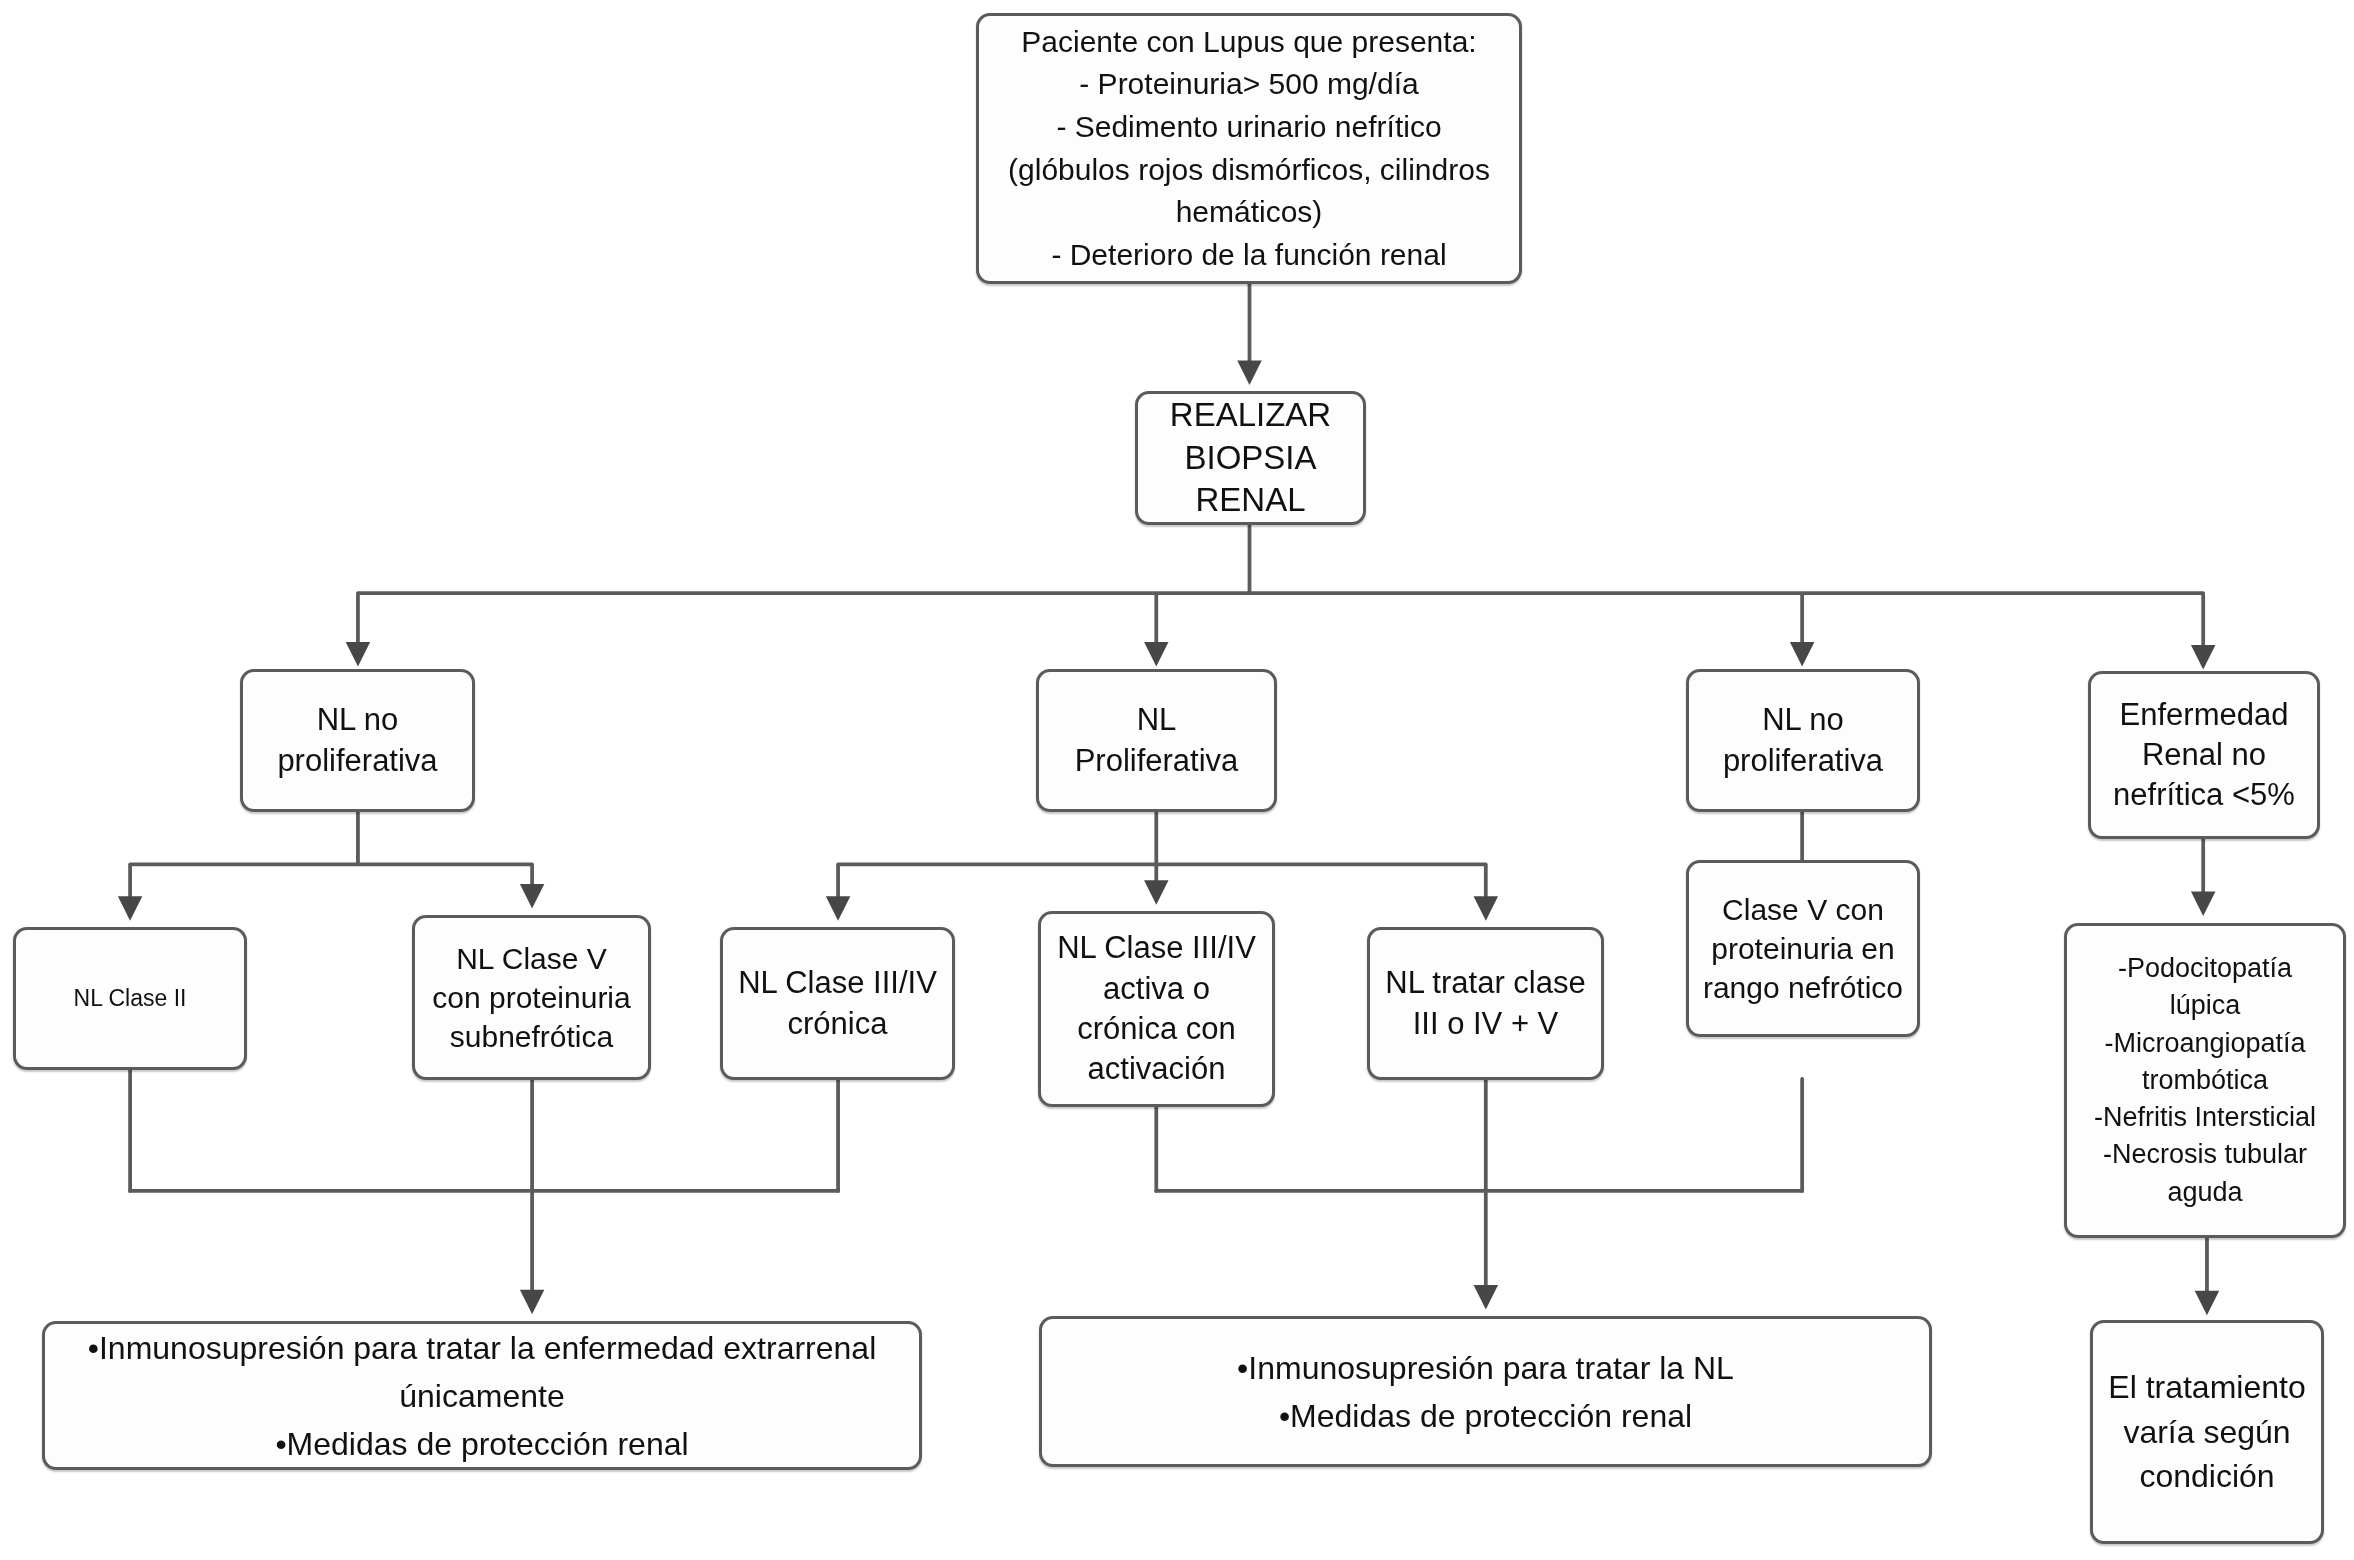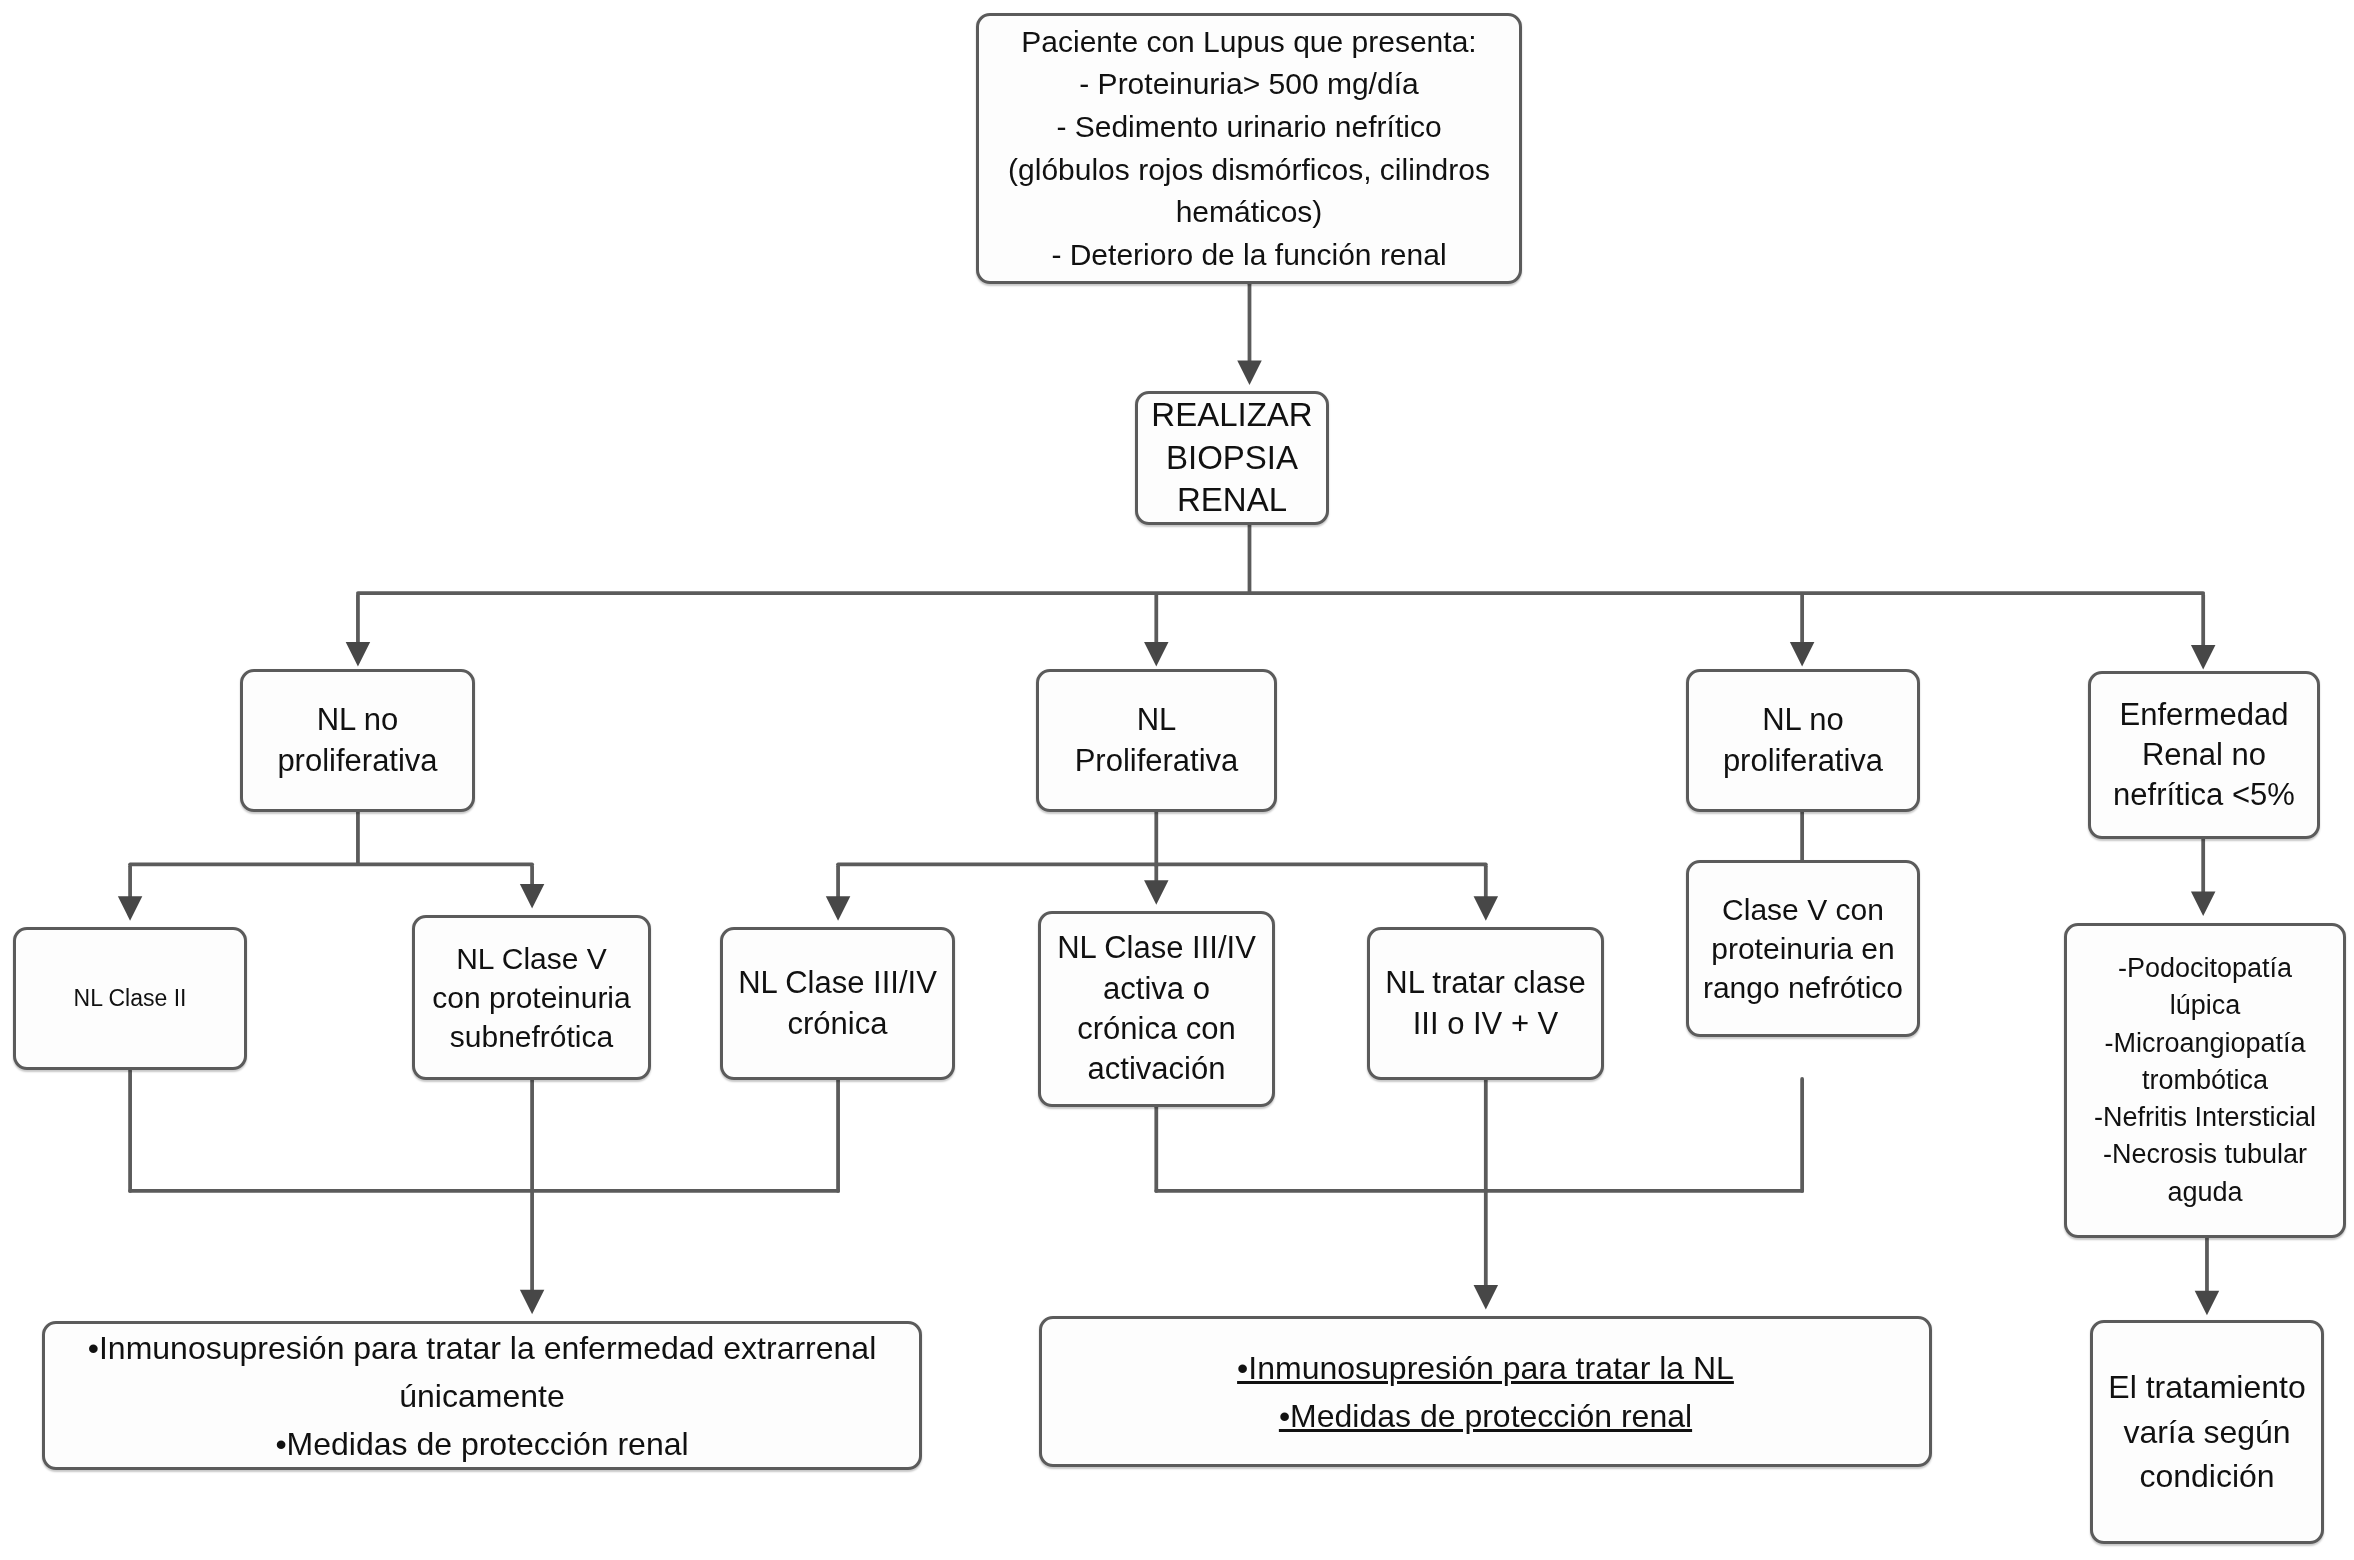--- a/index.html
+++ b/index.html
@@ -100,21 +100,21 @@
     </g>
   </svg>
 
   <div class="node" style="left:976px; top:13px; width:546px; height:271px; font-size:30px; line-height:1.42;">Paciente con Lupus que presenta:
 - Proteinuria&gt; 500 mg/día
 - Sedimento urinario nefrítico
 (glóbulos rojos dismórficos, cilindros
 hemáticos)
 - Deterioro de la función renal</div>
 
-  <div class="node" style="left:1135px; top:391px; width:194px; height:134px; font-size:33px;">REALIZAR
+  <div class="node" style="left:1135px; top:391px; width:231px; height:134px; font-size:33px;">REALIZAR
 BIOPSIA
 RENAL</div>
 
   <div class="node" style="left:240px; top:669px; width:235px; height:143px; font-size:31px;">NL no
 proliferativa</div>
 
   <div class="node" style="left:1036px; top:669px; width:241px; height:143px; font-size:31px;">NL
 Proliferativa</div>
 
   <div class="node" style="left:1686px; top:669px; width:234px; height:143px; font-size:31px;">NL no
@@ -150,21 +150,21 @@
 -Microangiopatía
 trombótica
 -Nefritis Intersticial
 -Necrosis tubular
 aguda</div>
 
   <div class="node" style="left:42px; top:1321px; width:880px; height:149px; font-size:32px; line-height:1.5;">•Inmunosupresión para tratar la enfermedad extrarrenal
 únicamente
 •Medidas de protección renal</div>
 
-  <div class="node" style="left:1039px; top:1316px; width:893px; height:151px; font-size:32px; line-height:1.5;text-decoration:underline;">•Inmunosupresión para tratar la NL
+  <div class="node" style="left:1039px; top:1316px; width:893px; height:151px; font-size:32px; line-height:1.5;">•Inmunosupresión para tratar la NL
 •Medidas de protección renal</div>
 
   <div class="node" style="left:2090px; top:1320px; width:234px; height:224px; font-size:32px; line-height:1.4;">El tratamiento
 varía según
 condición</div>
 
 </div>
 
 
 </body></html>

